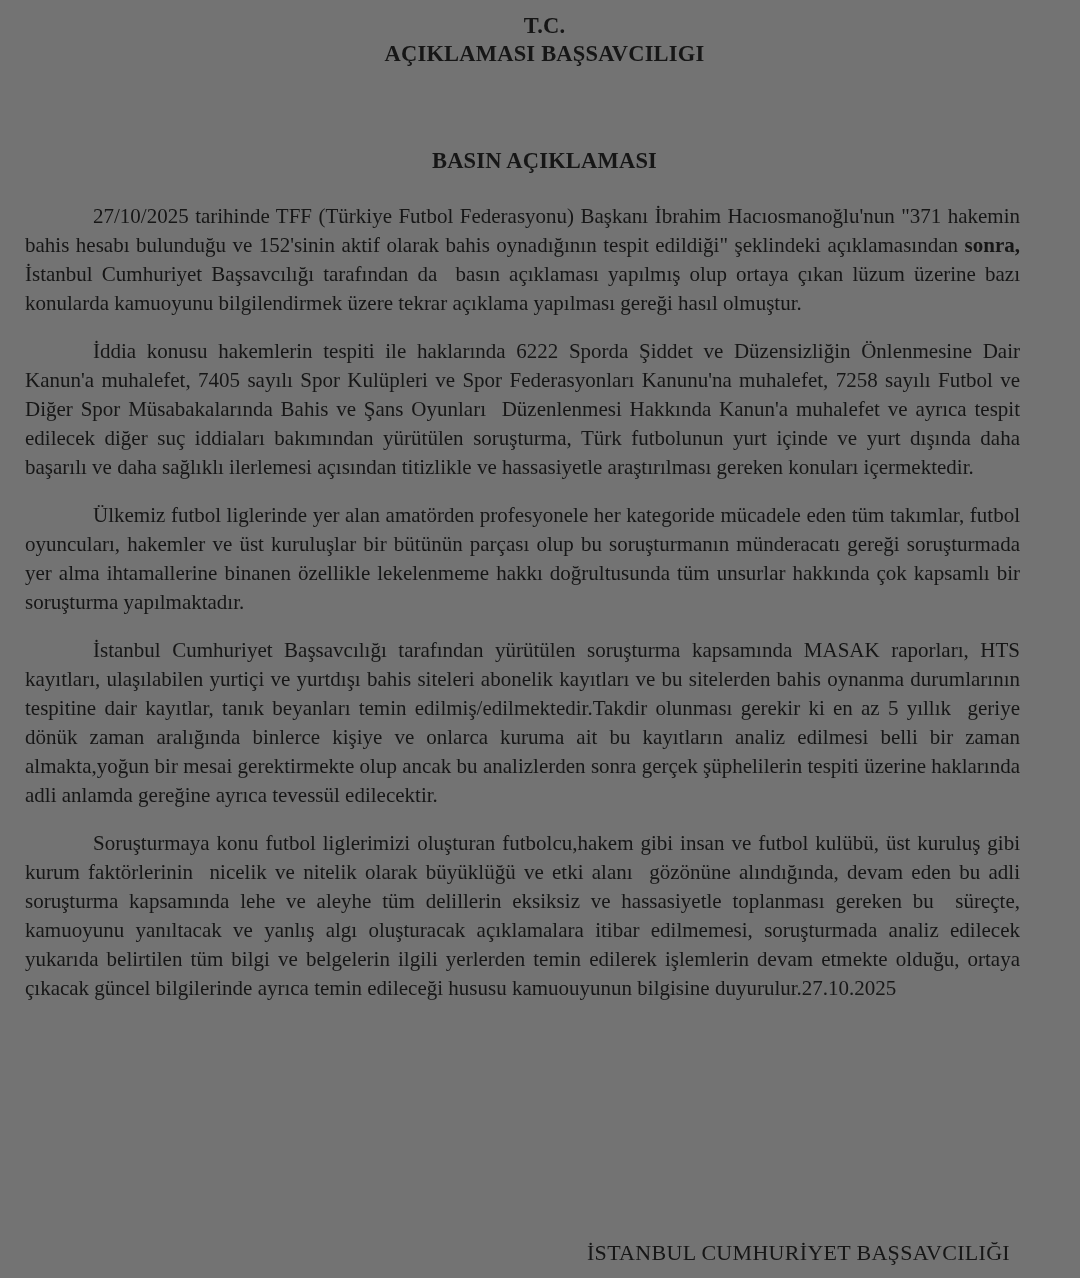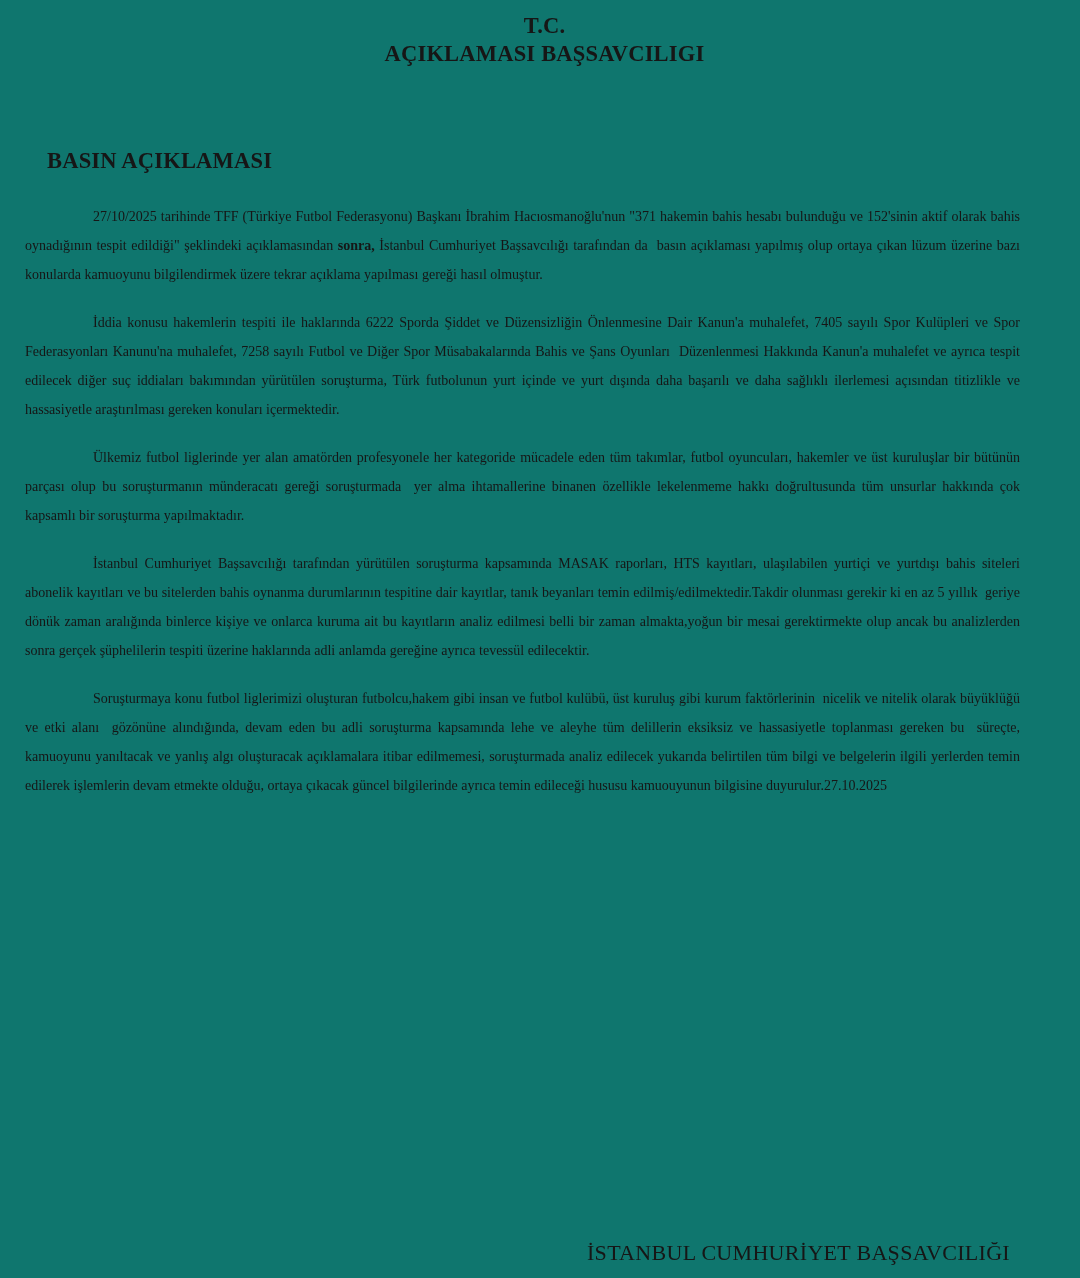--- a/index.html
+++ b/index.html
@@ -10,44 +10,44 @@
     overflow: hidden;
     font-family: "Liberation Serif", "DejaVu Serif", serif;
     color: #161616;
   }
   .page {
     position: relative;
     width: 1080px;
     height: 1278px;
     box-sizing: border-box;
     padding: 12px 60px 0 25px;
-    background: #0f766e;
+    background: #737373;
   }
   .letterhead {
     text-align: center;
     font-weight: 700;
     font-size: 22.5px;
     line-height: 28px;
     position: relative;
     left: 22px;
     letter-spacing: 0.2px;
   }
   .doc-title {
-    text-align: left;
+    text-align: center;
     font-weight: 700;
     font-size: 22.5px;
     line-height: 28px;
     margin: 79px 0 0 0;
     position: relative;
     left: 22px;
     letter-spacing: 0.2px;
   }
   .body-text { margin-top: 27px; }
   .para {
-    font-size: 14px;
+    font-size: 21px;
     line-height: 29px;
     text-align: justify;
     text-indent: 68px;
     margin: 0 0 19px 0;
     white-space: pre-wrap;
   }
   .emph { font-weight: 700; }
   .signature {
     position: absolute;
     top: 1240px;

